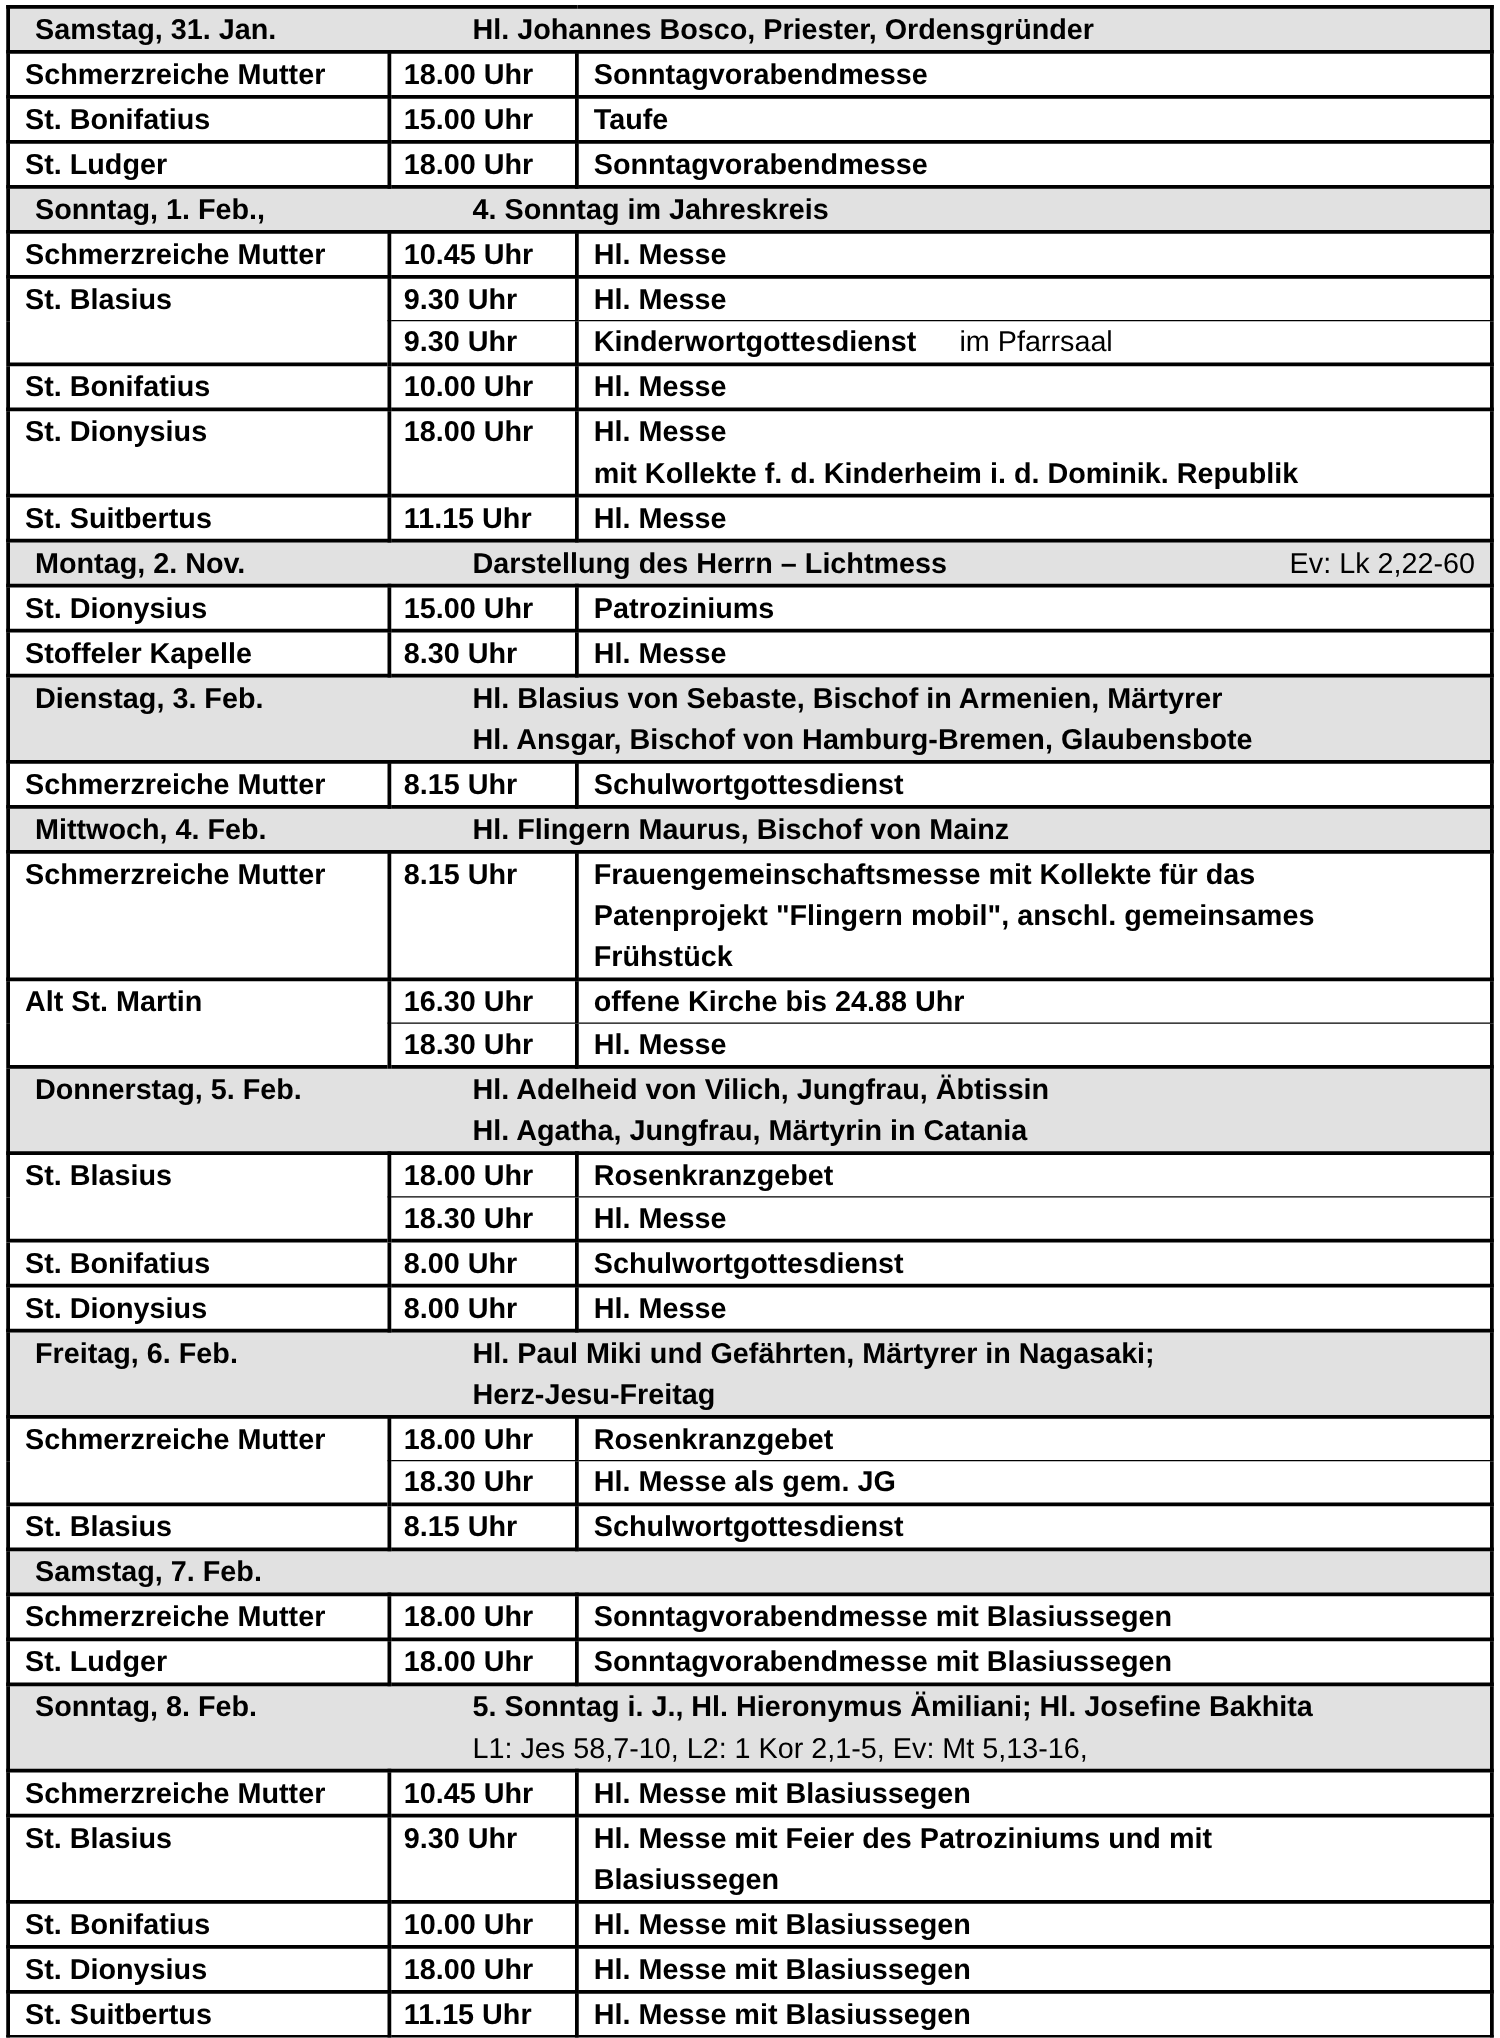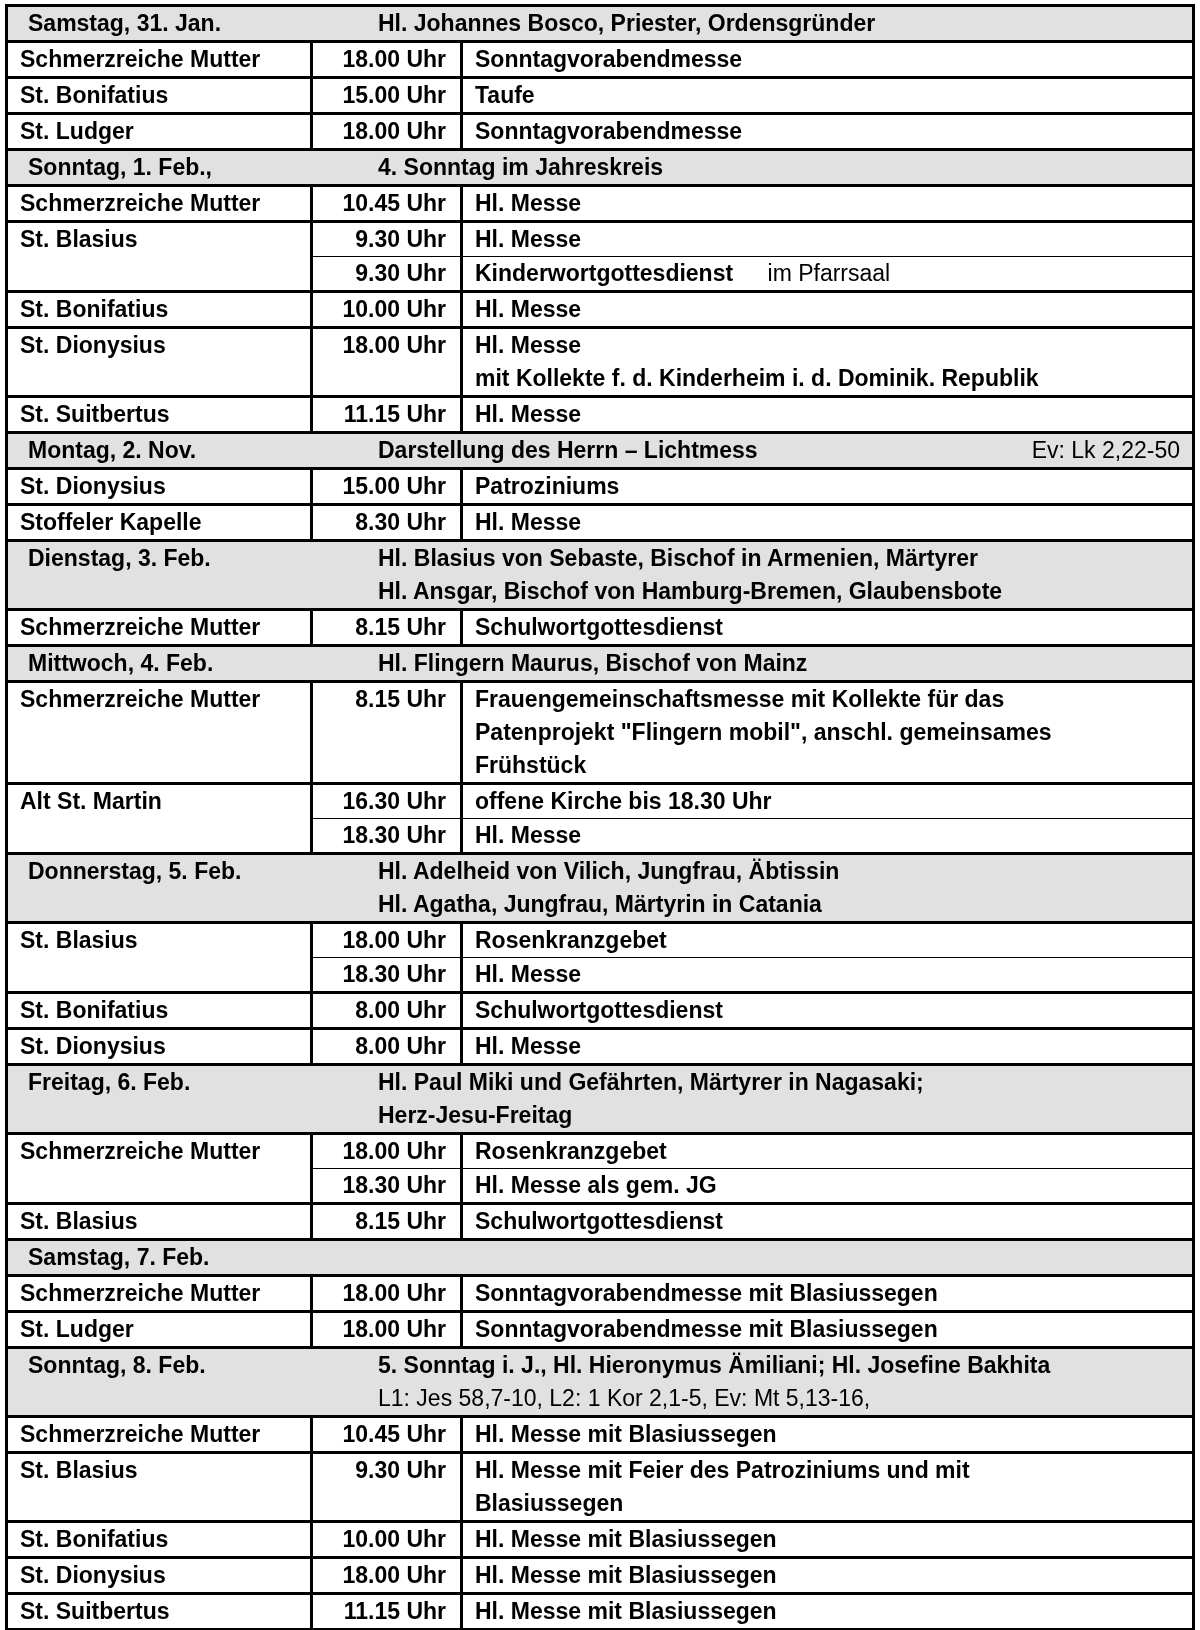--- a/index.html
+++ b/index.html
@@ -27,21 +27,21 @@
   col.c-time   { width: 150px; }
   col.c-desc   { width: auto; }
 
   td {
     border: 3px solid var(--border, #000);
     padding: 0 10px;
     vertical-align: top;
     line-height: 33px;
   }
   td.church { padding-left: 12px; overflow: hidden; }
-  td.time   { text-align: right; padding-right: 14px; white-space: nowrap; }
+  td.time   { text-align: left; padding-right: 14px; white-space: nowrap; }
   td.desc   { padding-left: 12px; white-space: pre-line; }
   td.desc .reg { font-weight: 400; margin-left: 28px; }
 
   tr.day-row td {
     background: var(--header-bg, #e1e1e1);
     padding: 0;
   }
   .day-flex { display: flex; align-items: flex-start; }
   .day-name { flex: 0 0 350px; padding-left: 20px; }
   .day-info { flex: 1 1 auto; white-space: pre-line; }
@@ -121,21 +121,21 @@
       <tr>
         <td class="church">St. Suitbertus</td>
         <td class="time">11.15 Uhr</td>
         <td class="desc"><span class="desc-main">Hl. Messe</span></td>
       </tr>
       <tr class="day-row">
         <td colspan="3">
           <div class="day-flex">
             <span class="day-name">Montag, 2. Nov.</span>
             <span class="day-info"><span class="info1">Darstellung des Herrn – Lichtmess</span></span>
-            <span class="day-right">Ev: Lk 2,22-50</span>
+            <span class="day-right">Ev: Lk 2,22-60</span>
           </div>
         </td>
       </tr>
       <tr>
         <td class="church">St. Dionysius</td>
         <td class="time">15.00 Uhr</td>
         <td class="desc"><span class="desc-main">Patroziniums</span></td>
       </tr>
       <tr>
         <td class="church">Stoffeler Kapelle</td>
@@ -167,21 +167,21 @@
       <tr>
         <td class="church">Schmerzreiche Mutter</td>
         <td class="time">8.15 Uhr</td>
         <td class="desc"><span class="desc-main">Frauengemeinschaftsmesse mit Kollekte für das
 Patenprojekt "Flingern mobil", anschl. gemeinsames
 Frühstück</span></td>
       </tr>
       <tr class="presub">
         <td class="church" rowspan="2">Alt St. Martin</td>
         <td class="time">16.30 Uhr</td>
-        <td class="desc"><span class="desc-main">offene Kirche bis 18.30 Uhr</span></td>
+        <td class="desc"><span class="desc-main">offene Kirche bis 24.88 Uhr</span></td>
       </tr>
       <tr class="sub">
         <td class="time">18.30 Uhr</td>
         <td class="desc"><span class="desc-main">Hl. Messe</span></td>
       </tr>
       <tr class="day-row">
         <td colspan="3">
           <div class="day-flex">
             <span class="day-name">Donnerstag, 5. Feb.</span>
             <span class="day-info"><span class="info1">Hl. Adelheid von Vilich, Jungfrau, Äbtissin

